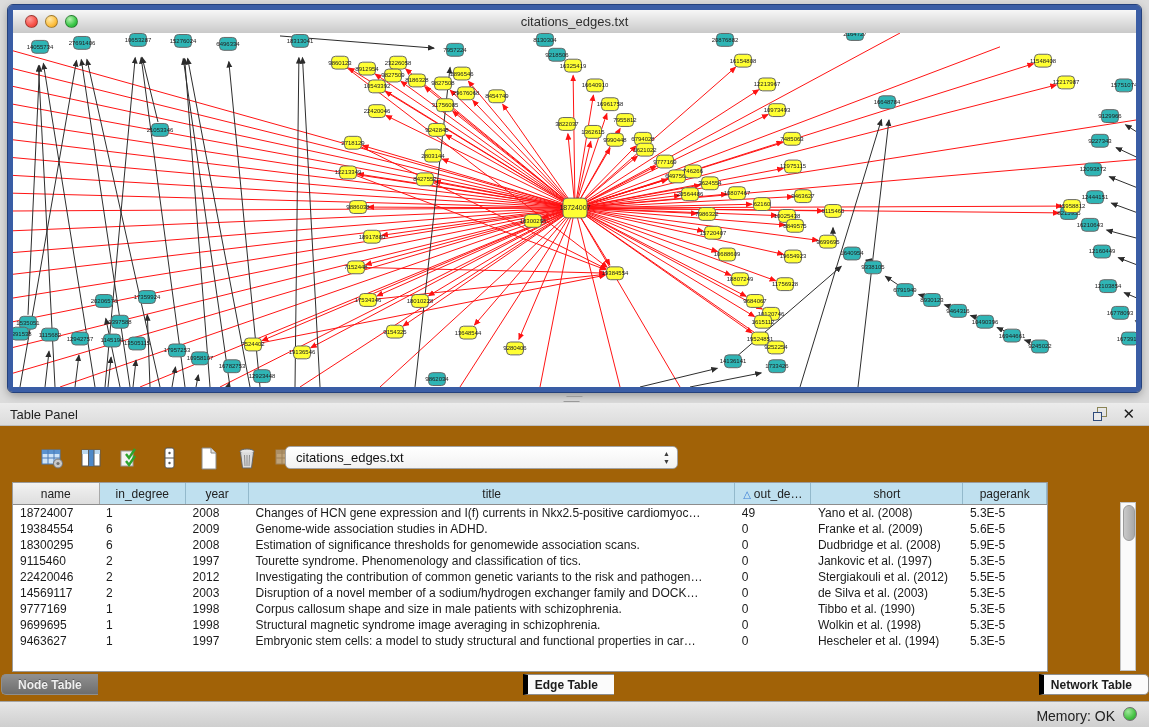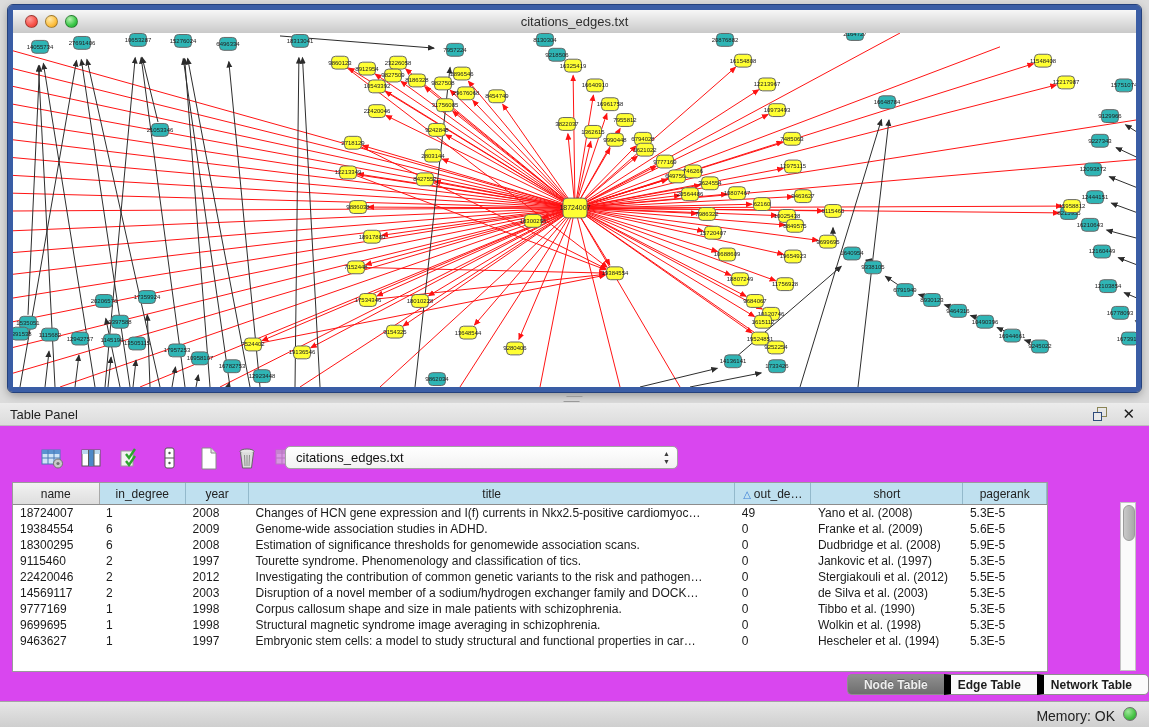--- a/index.html
+++ b/index.html
@@ -21,21 +21,21 @@
   .light.green{background:radial-gradient(circle at 35% 30%,#b6f2b0,#3ac748 60%,#22a032);}
   .graph{position:absolute;left:0;top:23px;right:0;bottom:0;background:#fff;overflow:hidden;}
   .graph svg{width:100%;height:100%;display:block;}
 
   
   .split-strip{position:absolute;left:0;top:392px;width:1149px;height:11px;}
   .grip{position:absolute;left:565px;top:4px;width:16px;height:4px;
     border-top:1px solid #9a9a9a;border-bottom:1px solid #9a9a9a;transform:skewX(-30deg);}
 
   
-  .table-panel{position:absolute;left:0;top:403px;width:1149px;height:324px;background:#d946ef;}
+  .table-panel{position:absolute;left:0;top:403px;width:1149px;height:324px;background:#a16207;}
   .panel-titlebar{position:relative;height:22px;background:linear-gradient(#ececec,#dcdcdc);
     border-bottom:1px solid #bdbdbd;}
   .panel-titlebar .ptitle{position:absolute;left:10px;top:4px;font-size:13px;color:#1f1f1f;}
   .float-icon{position:absolute;right:42px;top:4px;width:14px;height:13px;}
   .float-icon .sq1{position:absolute;left:4px;top:0;width:8px;height:8px;border:1.5px solid #8a8455;}
   .float-icon .sq2{position:absolute;left:0;top:5px;width:7px;height:7px;border:1.5px solid #2e4a7a;background:#e9e9e9;}
   .close-icon{position:absolute;right:14px;top:2px;font-size:15px;font-weight:bold;color:#1a1a1a;cursor:default;}
 
   .panel-body{position:absolute;left:0;top:22px;right:0;bottom:0;}
 
@@ -54,27 +54,27 @@
     font-weight:normal;text-align:center;font-size:12px;color:#222;overflow:hidden;white-space:nowrap;}
   table.node-table th.rowhdr{background:linear-gradient(#f2f2f2,#dedede);border-right:1px solid #a9a9a9;}
   table.node-table td{height:16px;padding:0 4px 0 7px;white-space:nowrap;overflow:hidden;}
   .tri{color:#3c7fd6;font-size:10px;margin-right:3px;}
 
   .vscroll{position:absolute;right:13px;top:77px;width:16px;height:169px;background:#fafafa;
     border:1px solid #c3c3c3;box-sizing:border-box;}
   .vthumb{position:absolute;left:2px;top:2px;width:10px;height:34px;border-radius:6px;
     background:linear-gradient(90deg,#c9c9c9,#a9a9a9);border:1px solid #9b9b9b;}
 
-  .tabs{position:absolute;left:12px;right:0;top:249px;height:21px;display:flex;justify-content:flex-end;}
+  .tabs{position:absolute;left:1px;right:0;top:249px;height:21px;display:flex;justify-content:space-between;}
   .seg{height:21px;line-height:21px;padding:0 16px;font-size:12px;font-weight:bold;background:#fbfbfb;
     border-top:1px solid #8e8e8e;border-bottom:1px solid #8e8e8e;color:#1c1c1c;box-sizing:border-box;}
   .seg.first{border-left:1px solid #8e8e8e;border-radius:5px 0 0 5px;}
   .seg.last{border-right:1px solid #8e8e8e;border-radius:0 5px 5px 0;}
   .seg.sel{background:linear-gradient(#8f8f8f,#6e6e6e);color:#efefef;text-shadow:0 -1px 0 rgba(0,0,0,.3);}
-  .seg.mid{border-left:7px solid #000000;padding-left:7px;}
+  .seg.mid{border-left:5px solid #000000;padding-left:7px;}
 
   .statusbar{position:absolute;left:0;bottom:0;width:100%;height:26px;
     background:linear-gradient(#e6e6e6,#cfcfcf);border-top:1px solid #a5a5a5;box-sizing:border-box;}
   .mem{position:absolute;right:34px;top:6px;font-size:14px;color:#222;}
   .memdot{position:absolute;right:12px;top:5px;width:14px;height:14px;border-radius:50%;
     background:radial-gradient(circle at 35% 30%,#9fe89a,#45c243 60%,#2b9b33);border:1px solid #6f6f6f;box-sizing:border-box;}
 </style>
 </head>
 <body>
 

